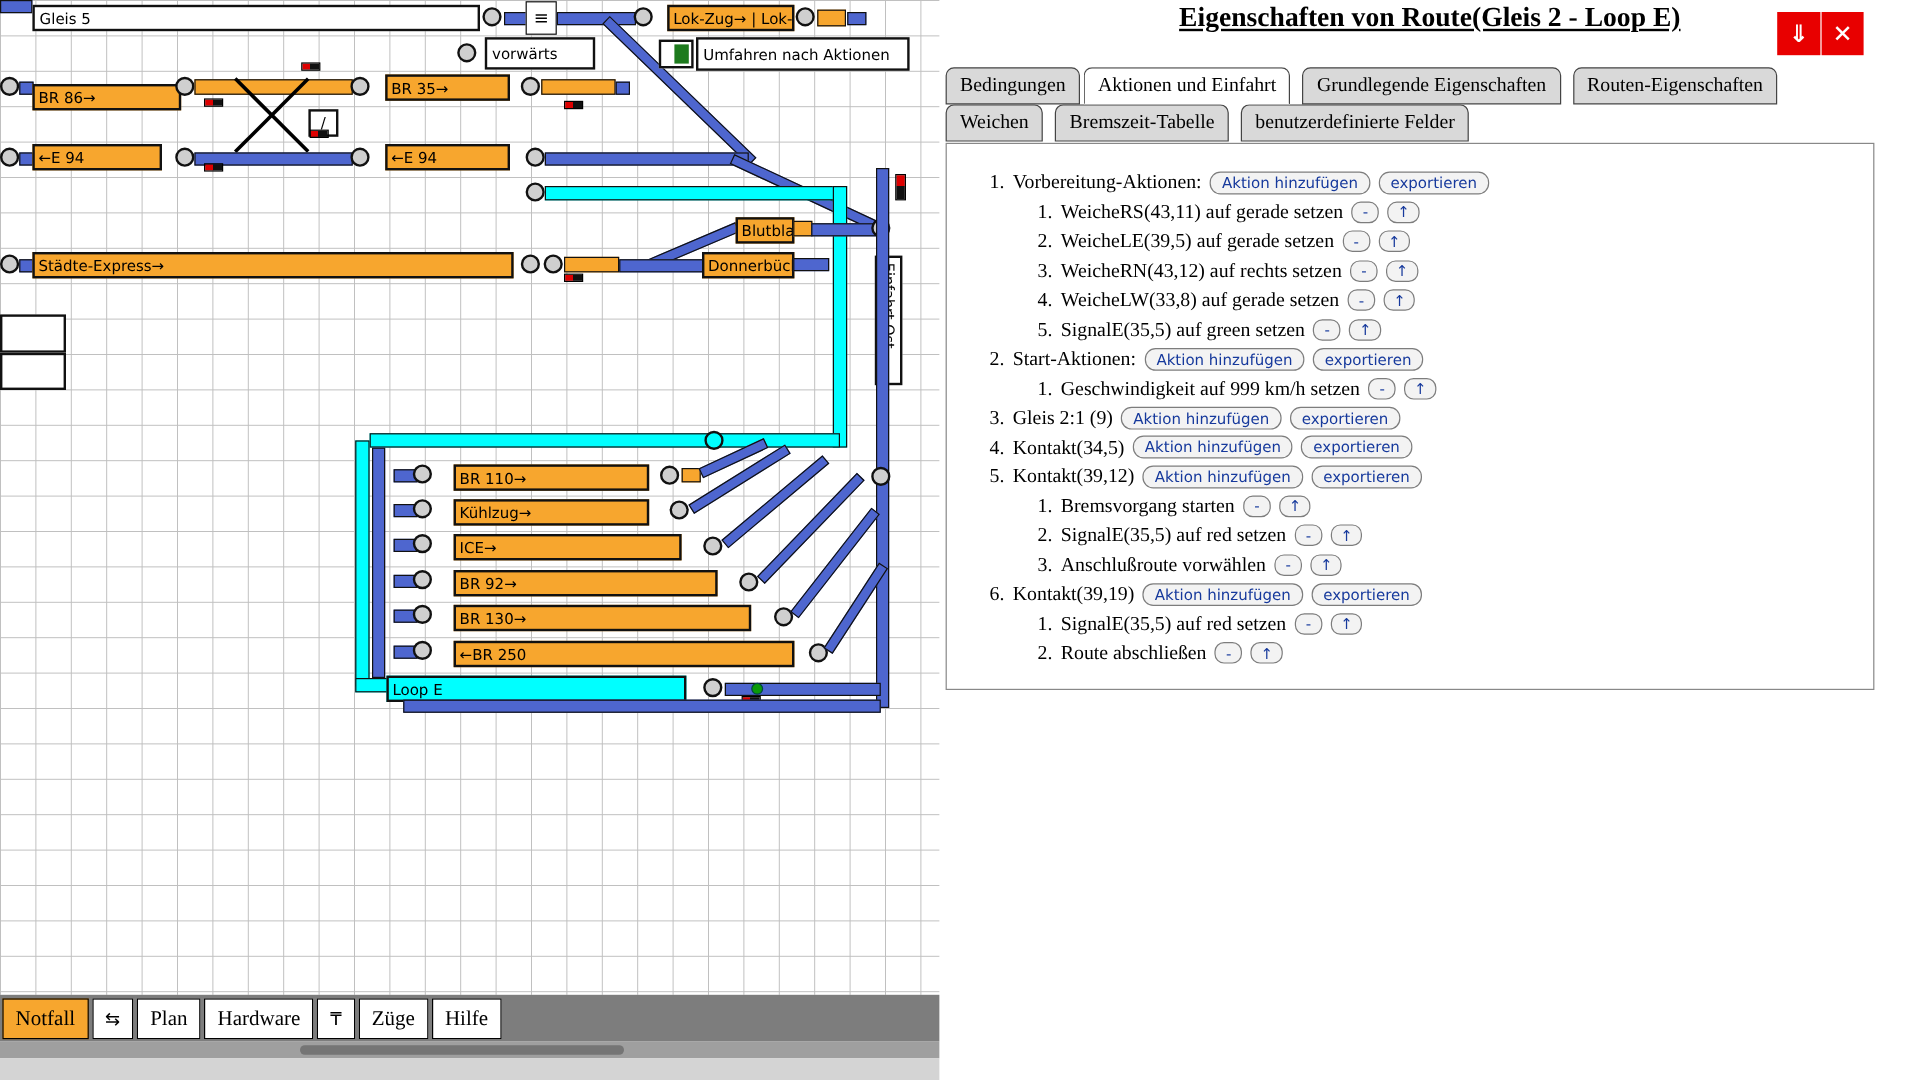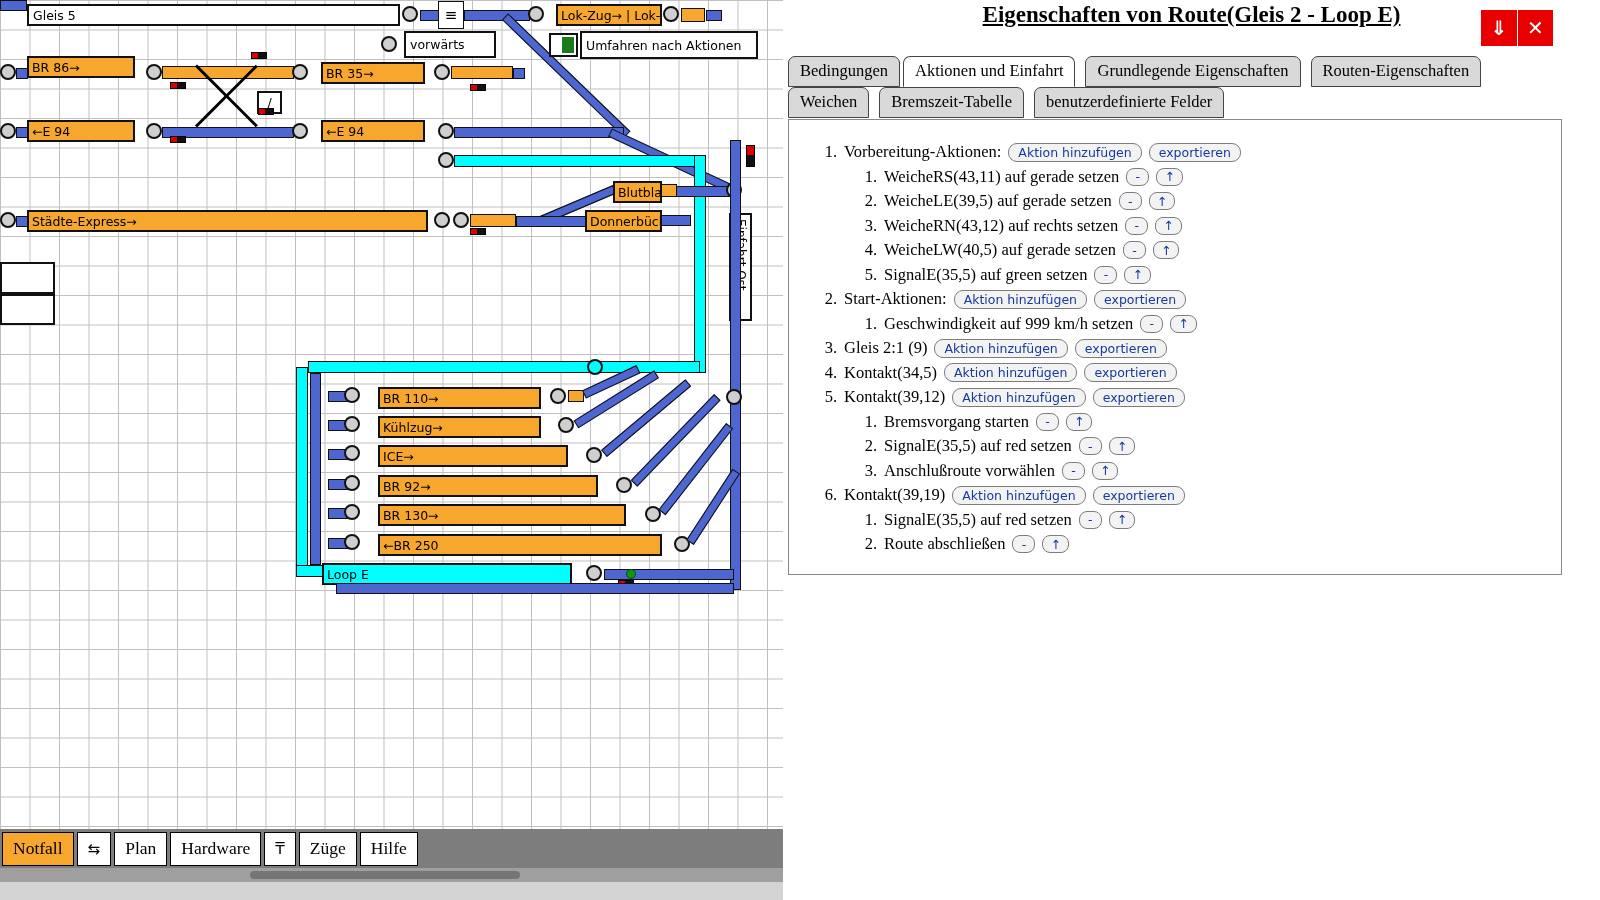--- a/index.html
+++ b/index.html
@@ -97,21 +97,21 @@
 
   <div class="node" style="left:381px;top:36px"></div>
   <div class="wb" style="left:404px;top:31px;width:92px;height:27px">vorwärts</div>
   <div class="sigbox" style="left:549px;top:33px">
       <i></i>
     </div>
   <div class="wb" style="left:580px;top:31px;width:178px;height:28px">Umfahren nach Aktionen</div>
 
   <div class="node" style="left:0;top:64px"></div>
   <div class="h" style="left:16px;top:68px;width:12px"></div>
-  <div class="blk" style="left:27px;top:56px;width:108px">BR 86→</div>
+  <div class="blk" style="left:27px;top:70px;width:124px">BR 86→</div>
   <div class="node" style="left:146px;top:64px"></div>
   <div class="o" style="left:162px;top:66px;width:132px;height:13px"></div>
   <div class="node" style="left:292px;top:64px"></div>
   <div class="blk" style="left:321px;top:62px;width:104px">BR 35→</div>
   <div class="node" style="left:434px;top:64px"></div>
   <div class="o" style="left:451px;top:66px;width:62px;height:13px"></div>
   <div class="h" style="left:513px;top:68px;width:12px"></div>
   <div class="xl" style="left:196px;top:64px;width:86px;transform:rotate(45deg)"></div>
   <div class="xl" style="left:196px;top:125px;width:86px;transform:rotate(-45deg)"></div>
 
@@ -267,21 +267,21 @@
       <button class="btn mini">↑</button>
     </div>
     <div class="row lvl2">
       <span class="num">3.</span>
       <span>WeicheRN(43,12) auf rechts setzen</span>
       <button class="btn mini">-</button>
       <button class="btn mini">↑</button>
     </div>
     <div class="row lvl2">
       <span class="num">4.</span>
-      <span>WeicheLW(40,5) auf gerade setzen</span>
+      <span>WeicheLW(33,8) auf gerade setzen</span>
       <button class="btn mini">-</button>
       <button class="btn mini">↑</button>
     </div>
     <div class="row lvl2">
       <span class="num">5.</span>
       <span>SignalE(35,5) auf green setzen</span>
       <button class="btn mini">-</button>
       <button class="btn mini">↑</button>
     </div>
 

